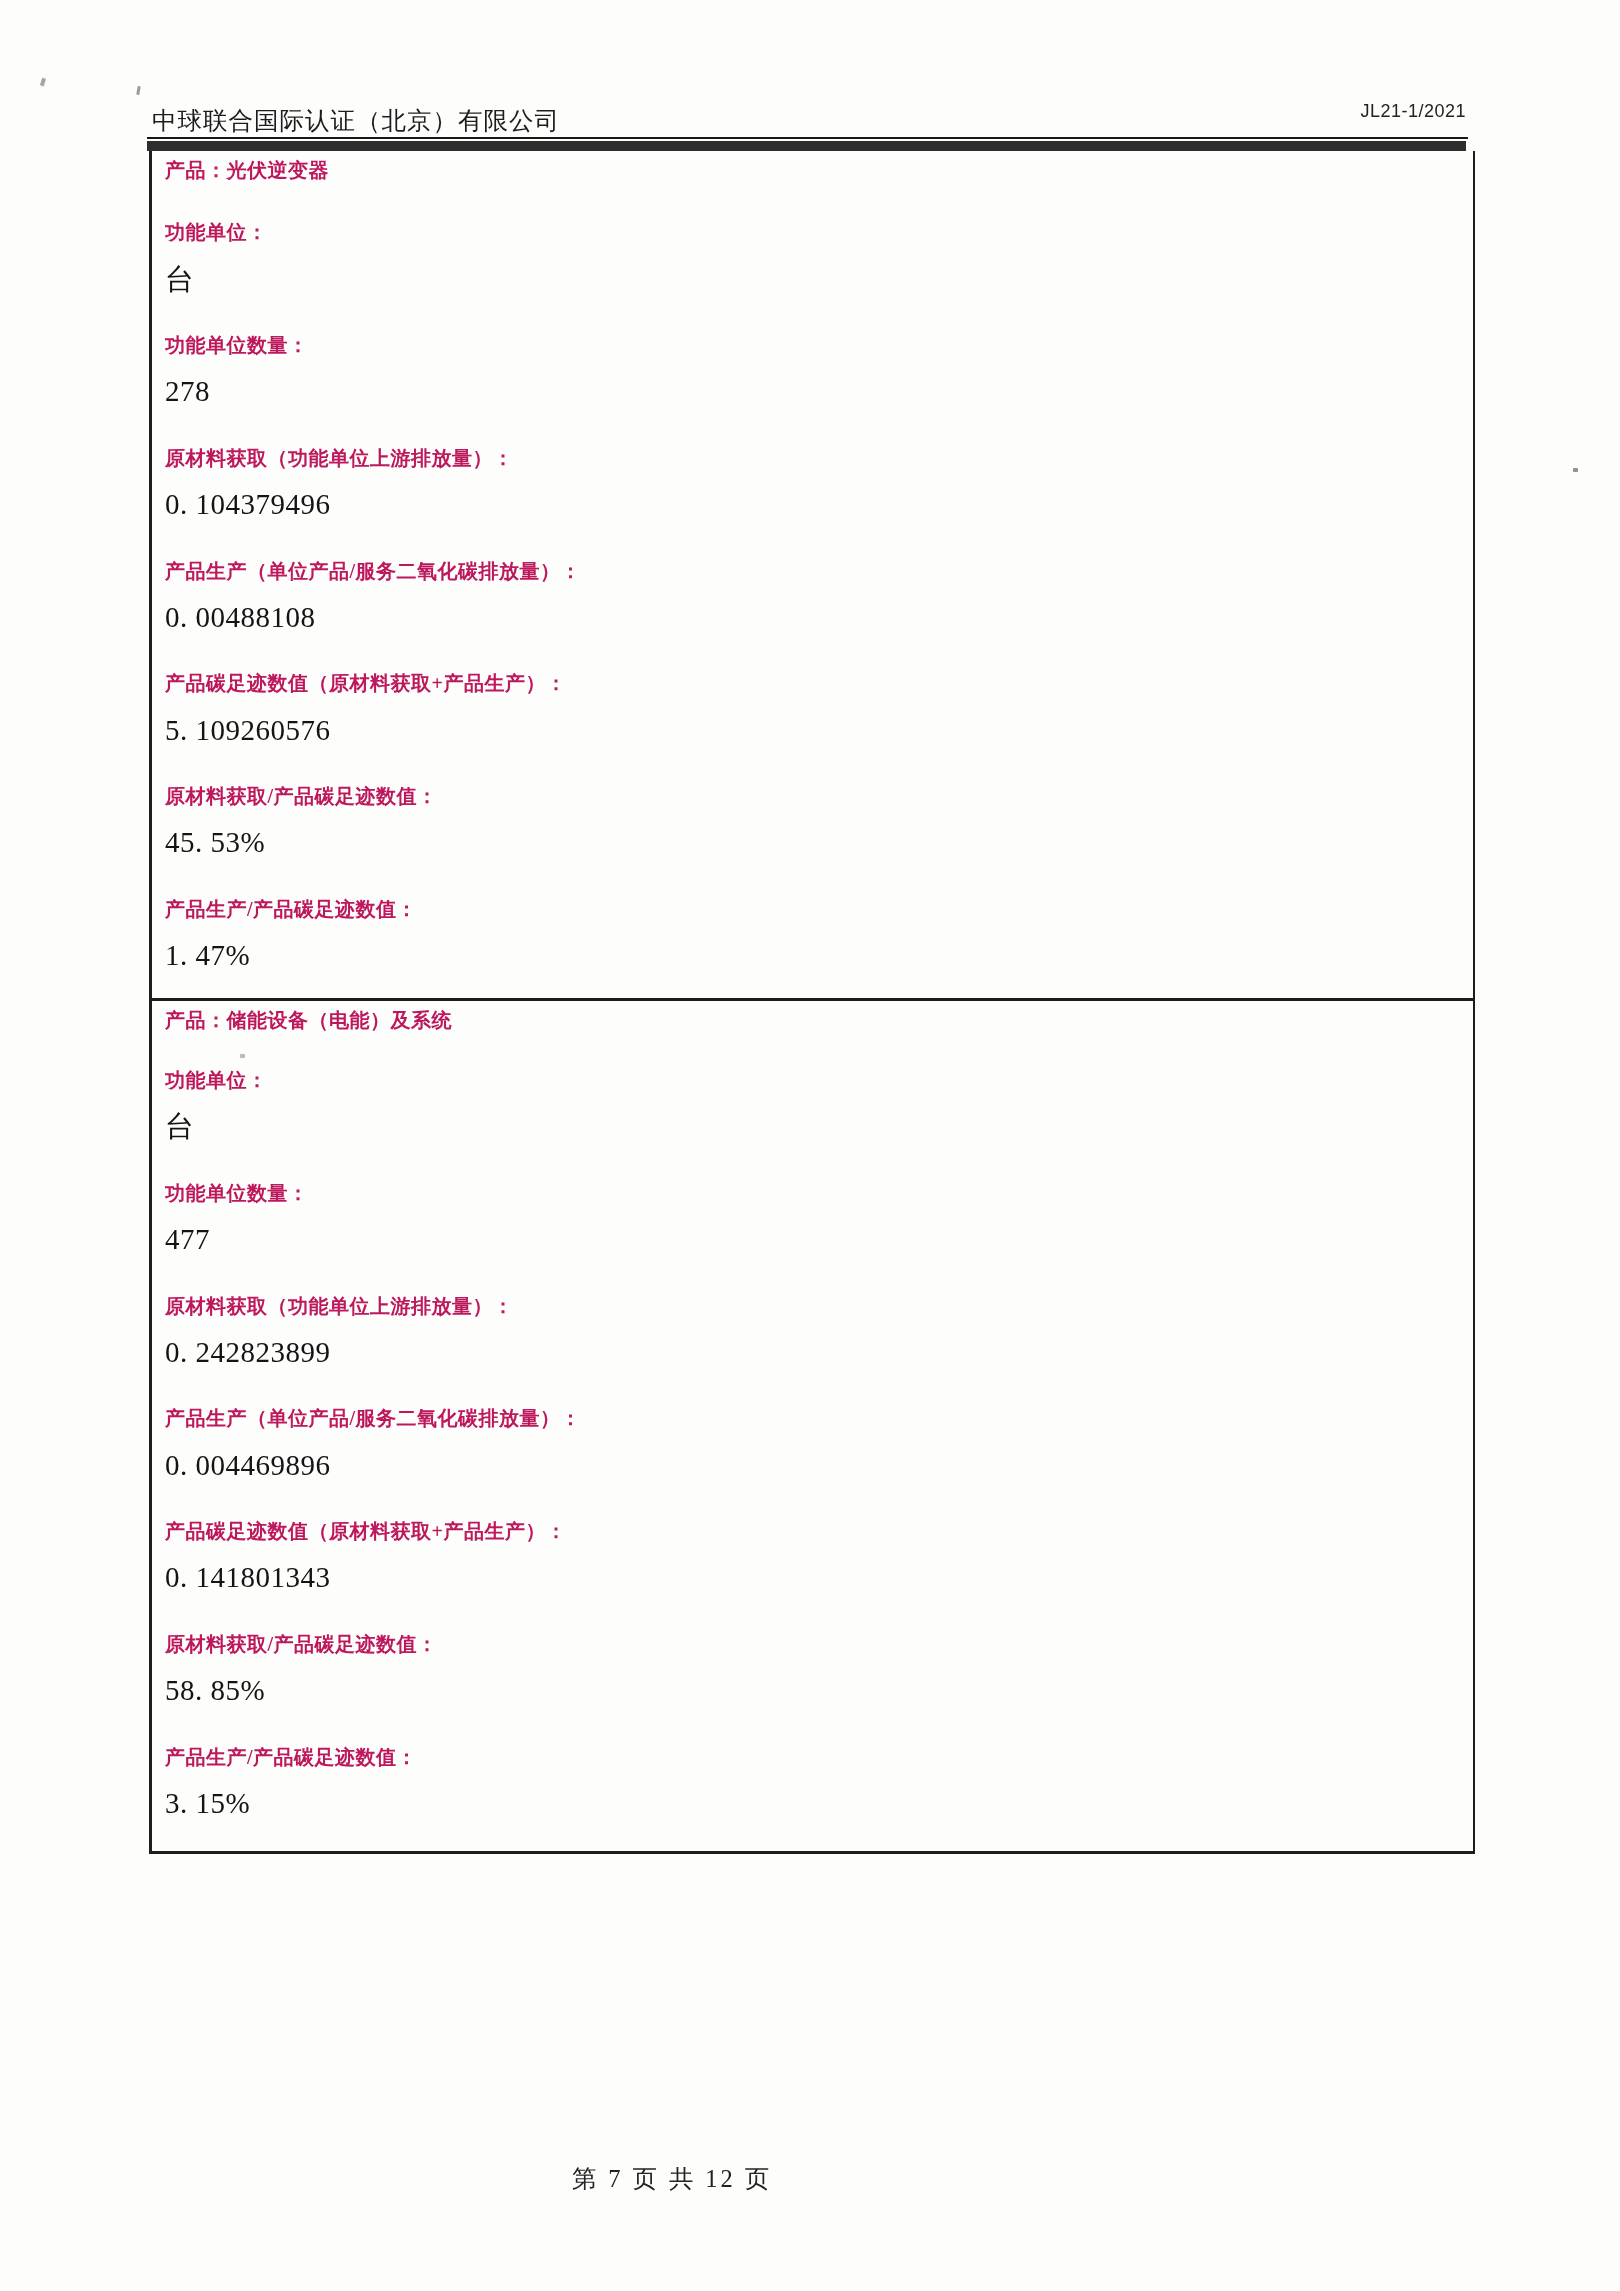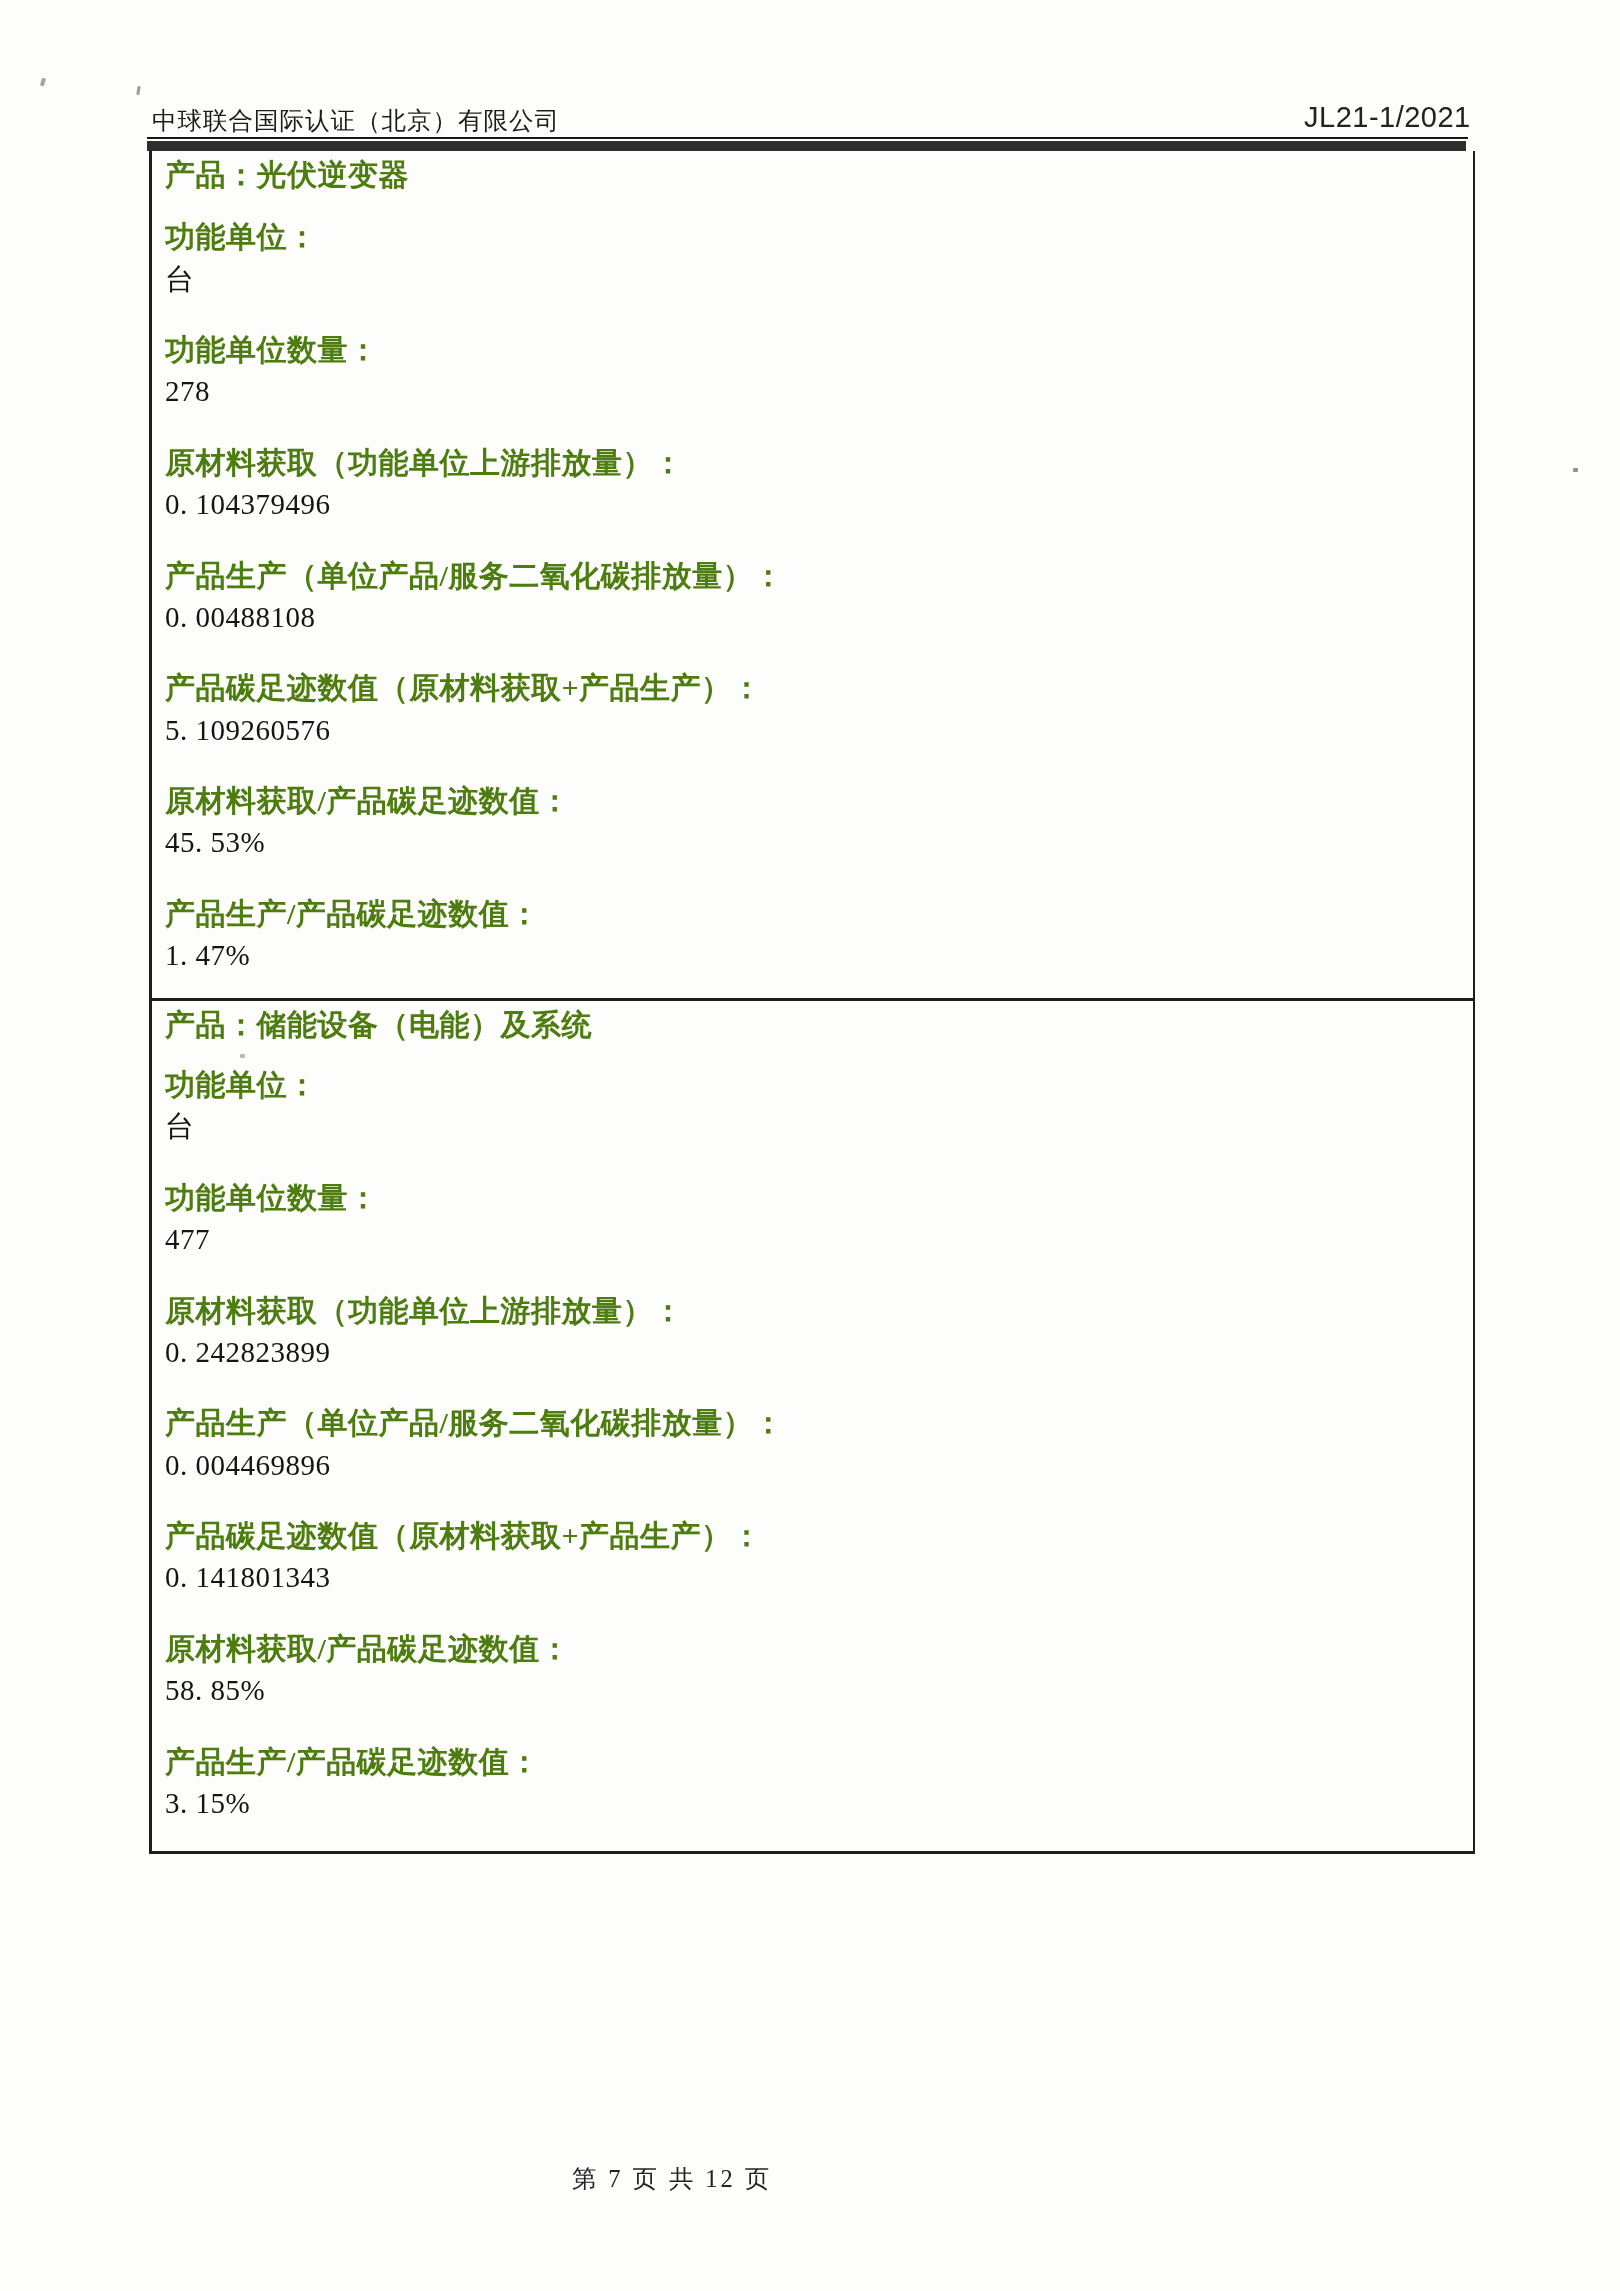--- a/index.html
+++ b/index.html
@@ -13,21 +13,21 @@
     background:#fdfdfc;overflow:hidden;
   }
   .company{
     position:absolute;left:152px;top:104px;
     font-size:24.5px;font-weight:500;color:#1c1c1c;letter-spacing:1px;
     white-space:nowrap;
   }
   .docnum{
     position:absolute;left:1304px;top:101px;width:162px;text-align:right;
     font-family:"Liberation Sans","DejaVu Sans",sans-serif;
-    font-size:29px;font-weight:400;color:#222;letter-spacing:0.5px;
+    font-size:18px;font-weight:400;color:#222;letter-spacing:0.5px;
     white-space:nowrap;
   }
   .rule-thin{
     position:absolute;left:147px;top:137px;width:1321px;height:2px;
     background:#171717;
   }
   .rule-bar{
     position:absolute;left:147px;top:141px;width:1319px;height:9.8px;
     background:#2e2e2e;
   }
@@ -40,21 +40,21 @@
     background:transparent;
   }
   .section-divider{
     position:absolute;left:149px;top:998px;width:1326px;height:2.9px;
     background:#1c1c1c;
   }
   .line{
     position:absolute;left:165px;white-space:nowrap;line-height:1;
   }
   .lbl{
-    font-size:30px;font-weight:600;color:#4d7c0f;letter-spacing:0.5px;
+    font-size:20px;font-weight:600;color:#be185d;letter-spacing:0.5px;
   }
   .val{
     font-size:29px;font-weight:400;color:#141414;letter-spacing:0.5px;
   }
   .footer{
     position:absolute;left:0;top:2162px;width:1344px;text-align:center;
     font-size:24.5px;font-weight:500;color:#222;letter-spacing:2.9px;
     white-space:nowrap;
   }
   .speck{position:absolute;background:#3a3a3a;border-radius:1px;}

